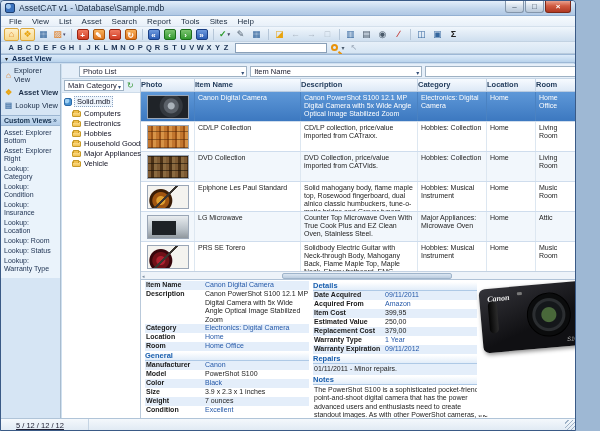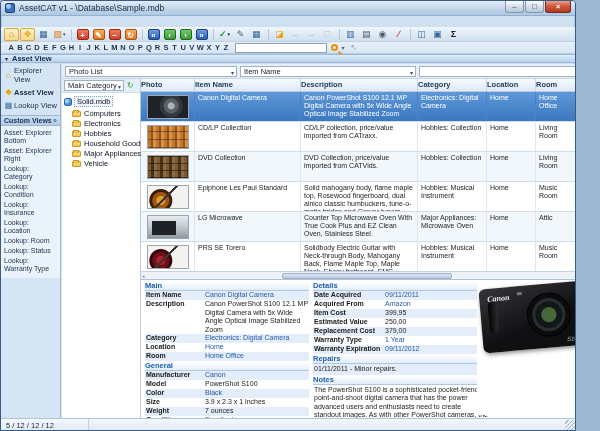--- a/index.html
+++ b/index.html
@@ -61,40 +61,40 @@
   
   .pane-header{position:absolute;left:0;top:53px;width:100%;height:9px;
     background:linear-gradient(#dcebfa,#b9d3ec);border-top:1px solid #9db8d6;border-bottom:1px solid #9db8d6;
     display:flex;align-items:center;padding:0 4px;}
   .collapse-icon{font-size:6px;color:#222;margin-right:4px;}
   .pane-title{font-size:7.5px;font-weight:bold;color:#10headers2a50;color:#102a50;}
 
   
   .sidebar{position:absolute;left:0;top:63px;width:60px;height:354px;background:#d6e5f4;border-right:1px solid #a8bccf;
     overflow:hidden;}
-  .view-btn{display:flex;align-items:center;padding:2px 2px;font-size:7.5px;color:#1a2c46;}
+  .view-btn{display:flex;align-items:center;padding:2px 2px;font-size:7.5px;color:#1a2c46;justify-content:space-between;}
   .view-btn .vicon{width:11px;flex:none;text-align:center;font-size:8px;}
   .icon-house::before{content:"⌂";color:#e07818;font-weight:bold;}
   .icon-shield::before{content:"❖";color:#e8a410;}
   .icon-table::before{content:"▦";color:#35679e;}
   .view-btn.active{font-weight:bold;}
   .cv-header{margin-top:3px;background:linear-gradient(#cde0f2,#b2ccE8);background:linear-gradient(#cde0f2,#b2cce8);
     border-top:1px solid #9cb6d2;border-bottom:1px solid #9cb6d2;font-size:7px;font-weight:bold;color:#14304f;
     padding:1px 3px;display:flex;justify-content:space-between;align-items:center;}
   .cv-header .pin{font-size:7px;color:#4a6a8c;}
   .cv-list{background:#eaf3fb;padding:2px 0 4px 0;min-height:100px;}
   .cv-item{font-size:7px;color:#1c3050;padding:1px 3px;line-height:8px;}
 
   
   .filterbar{position:absolute;left:61px;top:63px;width:538px;height:15px;background:#e6eff9;
     border-bottom:1px solid #c6d6e6;display:flex;align-items:center;padding:0 3px;}
   .combo{height:11px;background:#fff;border:1px solid #9fb2c4;font-size:7.5px;color:#223;padding:0 10px 0 3px;
     position:relative;line-height:10px;white-space:nowrap;overflow:hidden;}
   .combo::after{content:"▾";position:absolute;right:2px;top:1px;font-size:6px;color:#35507a;}
-  .combo.view-sel{width:172px;} .combo.sort-sel{width:176px;margin-left:3px;} .combo.filter-sel{width:168px;margin-left:3px;}
+  .combo.view-sel{width:172px;margin-left:14px;} .combo.sort-sel{width:176px;margin-left:3px;} .combo.filter-sel{width:168px;margin-left:3px;}
   .corner-icon{font-size:7px;color:#8a9cae;margin-left:4px;}
 
   
   .treepanel{position:absolute;left:61px;top:78px;width:79px;height:339px;background:#fff;border-right:1px solid #b9c9da;}
   .tree-toolbar{height:14px;background:#e4eef8;border-bottom:1px solid #cedcea;display:flex;align-items:center;padding:0 2px;}
   .combo.cat-sel{width:60px;}
   .refresh-tree{font-size:8px;color:#3a9a3a;margin-left:3px;}
   .tree-root{display:flex;align-items:center;margin:3px 1px 1px 2px;}
   .db-icon{width:8px;height:8px;border-radius:2px;background:radial-gradient(circle at 30% 30%,#9ed0f4 0 2px,#4892d0 3px);
     border:1px solid #2a6aa8;flex:none;margin-right:2px;}
@@ -165,40 +165,52 @@
   .camera-grip{position:absolute;top:13px;left:8px;width:9px;height:32px;border-radius:5px;
     background:linear-gradient(90deg,#040404,#2c2c2c);}
   .camera-lens{position:absolute;top:9px;left:46px;width:44px;height:44px;border-radius:50%;border:1px solid #000;
     background:radial-gradient(circle,#49683a 0 7px,#14171a 8px 13px,#2b2e31 14px 16px,#0b0c0d 17px);}
   .camera-flash{position:absolute;top:6px;left:38px;width:5px;height:3px;background:#787878;border-radius:1px;}
   .camera-model{position:absolute;bottom:4px;right:6px;color:#b4b4b4;font-size:6px;font-style:italic;}
 
   
   .statusbar{position:absolute;left:0;top:417px;width:100%;height:13px;background:linear-gradient(#f4f8fc,#dfe9f3);
     border-top:1px solid #b0c4d8;display:flex;align-items:center;font-size:7.5px;color:#223;}
-  .sseg{padding:0 5px;height:100%;display:flex;align-items:center;border-right:1px solid #c5d4e3;}
+  .sseg{padding:0 15px;height:100%;display:flex;align-items:center;border-right:1px solid #c5d4e3;text-decoration:underline;}
   .sseg.s1{width:88px;flex:none;}
   .sgrip{margin-left:auto;width:10px;height:10px;
     background:repeating-linear-gradient(135deg,transparent 0 2px,#9fb2c6 2px 3px);}
 </style>
 </head>
 <body>
 
 <div class="window">
 
   <div class="titlebar">
     <div class="app-icon"></div>
     <div class="title-text">AssetCAT v1 - \Database\Sample.mdb</div>
     <div class="win-buttons">
       <div class="win-btn">–</div>
       <div class="win-btn">□</div>
       <div class="win-btn close">×</div>
     </div>
   </div>
 
+  <div class="menubar">
+
+  <span class="menu-item">File</span>
+      <span class="menu-item">View</span>
+      <span class="menu-item">List</span>
+      <span class="menu-item">Asset</span>
+      <span class="menu-item">Search</span>
+      <span class="menu-item">Report</span>
+      <span class="menu-item">Tools</span>
+      <span class="menu-item">Sites</span>
+      <span class="menu-item">Help</span>
+    </div>
 
   <div class="toolbar">
 
   <span class="tbtn t-orange active">
       <span class="glyph">⌂</span>
 
     </span>
       <span class="tbtn t-gold active">
       <span class="glyph">❖</span>
 
@@ -501,21 +513,20 @@
     </div>
     <div class="hscroll" style="width:451px;">
       <span>◂</span>
         <span class="sthumb"></span>
         <span>▸</span>
     </div>
   </div>
 
   <div class="detailspane">
     <div class="dcol-left">
-      <div class="sec-h">Main</div>
       <div>
 
       <div class="drow">
           <span class="dlabel">Item Name</span>
           <span class="dvalue link">Canon Digital Camera</span>
         </div>
           <div class="drow">
           <span class="dlabel">Description</span>
           <span class="dvalue">Canon PowerShot S100 12.1 MP Digital Camera with 5x Wide Angle Optical Image Stabilized Zoom</span>
         </div>

